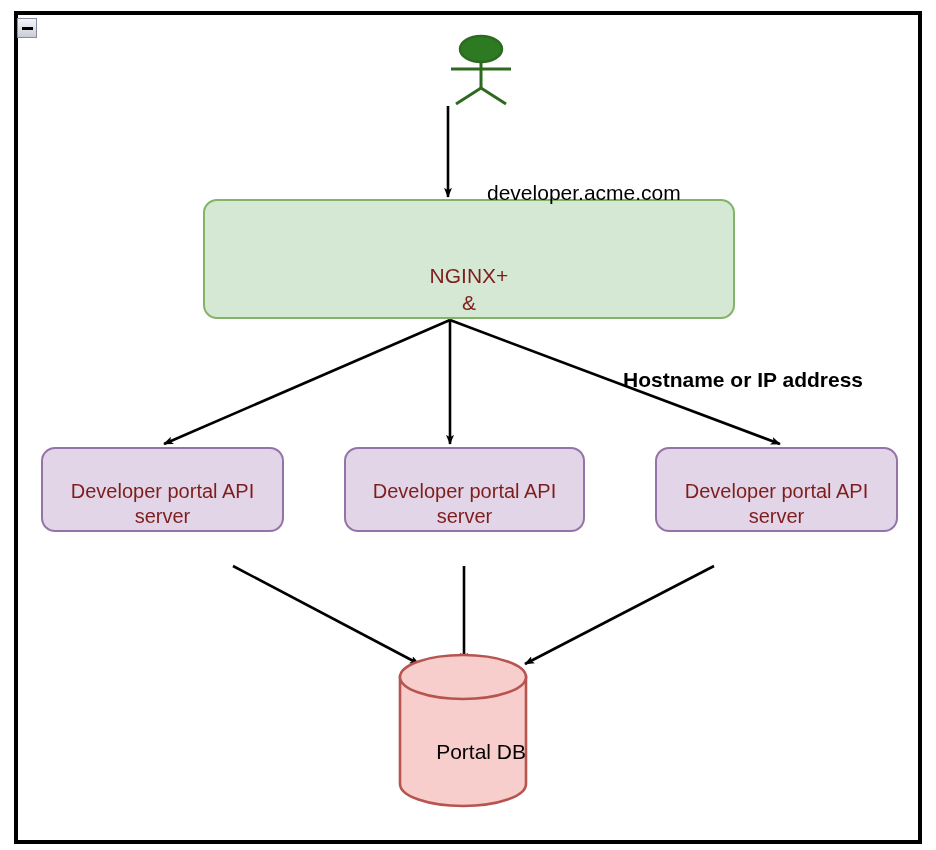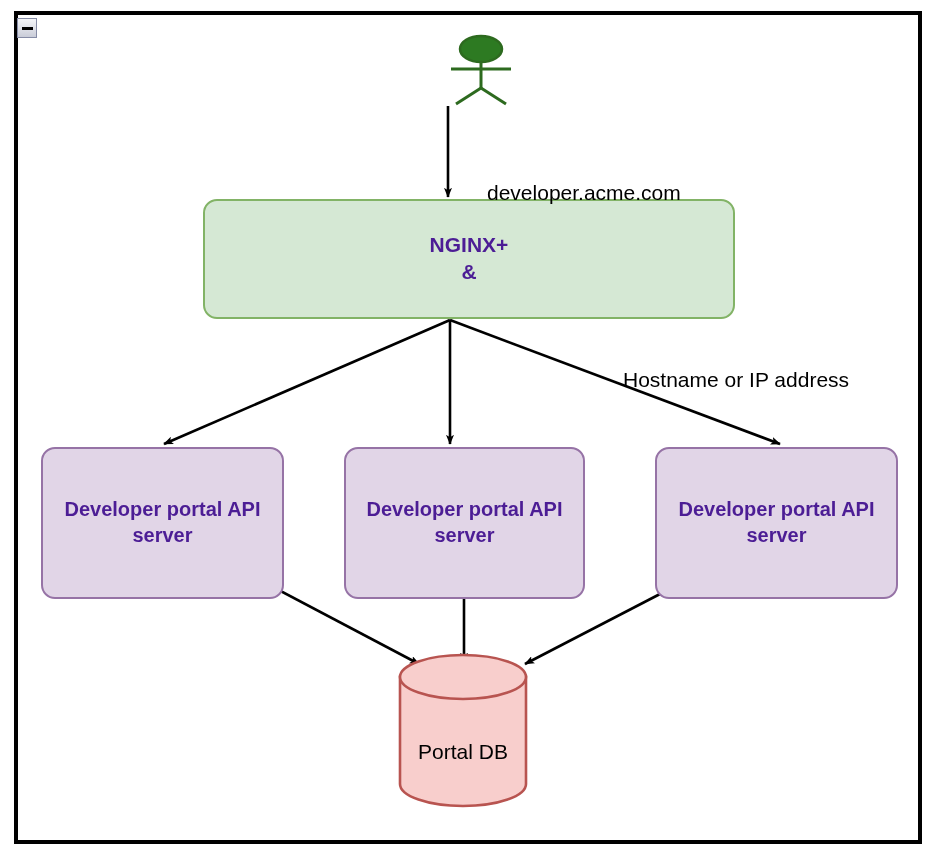--- a/index.html
+++ b/index.html
@@ -52,70 +52,69 @@
     left: 0;
     top: 0;
     width: 936px;
     height: 850px;
     z-index: 5;
   }
   
   .node {
     position: absolute;
     display: flex;
-    align-items: center;
+    align-items: flex-end;
     justify-content: center;
     text-align: center;
     z-index: 10;
     line-height: 1.28;
-    color: #4c1d95;
-    font-weight: bold;
+    color: #7f1d1d;
   }
   .node-nginx {
     left: 203px;
     top: 199px;
     width: 532px;
     height: 120px;
     background: #d5e8d4;
     border: 2px solid #82b366;
     border-radius: 14px;
     font-size: 21px;
   }
   .node-api {
     top: 447px;
-    height: 152px;
+    height: 85px;
     background: #e1d5e7;
     border: 2px solid #9673a6;
     border-radius: 14px;
     font-size: 20px;
     padding: 0 8px;
   }
   #api-server-1 { left: 41px;  width: 243px; }
   #api-server-2 { left: 344px; width: 241px; }
   #api-server-3 { left: 655px; width: 243px; }
 
   
   .edge-label {
     position: absolute;
     z-index: 12;
     font-size: 21px;
     color: #000000;
     white-space: nowrap;
     margin-top: 31px;
   }
   #label-domain   { left: 487px; top: 150px; }
-  #label-hostname { left: 623px; top: 337px; }
+  #label-hostname { left: 623px; top: 337px; font-weight: bold; }
 
   
   #db-label {
     position: absolute;
     left: 400px;
     top: 740px;
     width: 126px;
-    text-align: center;
+    text-align: right;
     font-size: 21px;
     color: #000000;
     z-index: 12;
   }
   
   #actor-user { position: absolute; left: 438px; top: 30px; width: 64px; height: 78px; z-index: 12; }
 </style>
 </head>
 <body>
 

